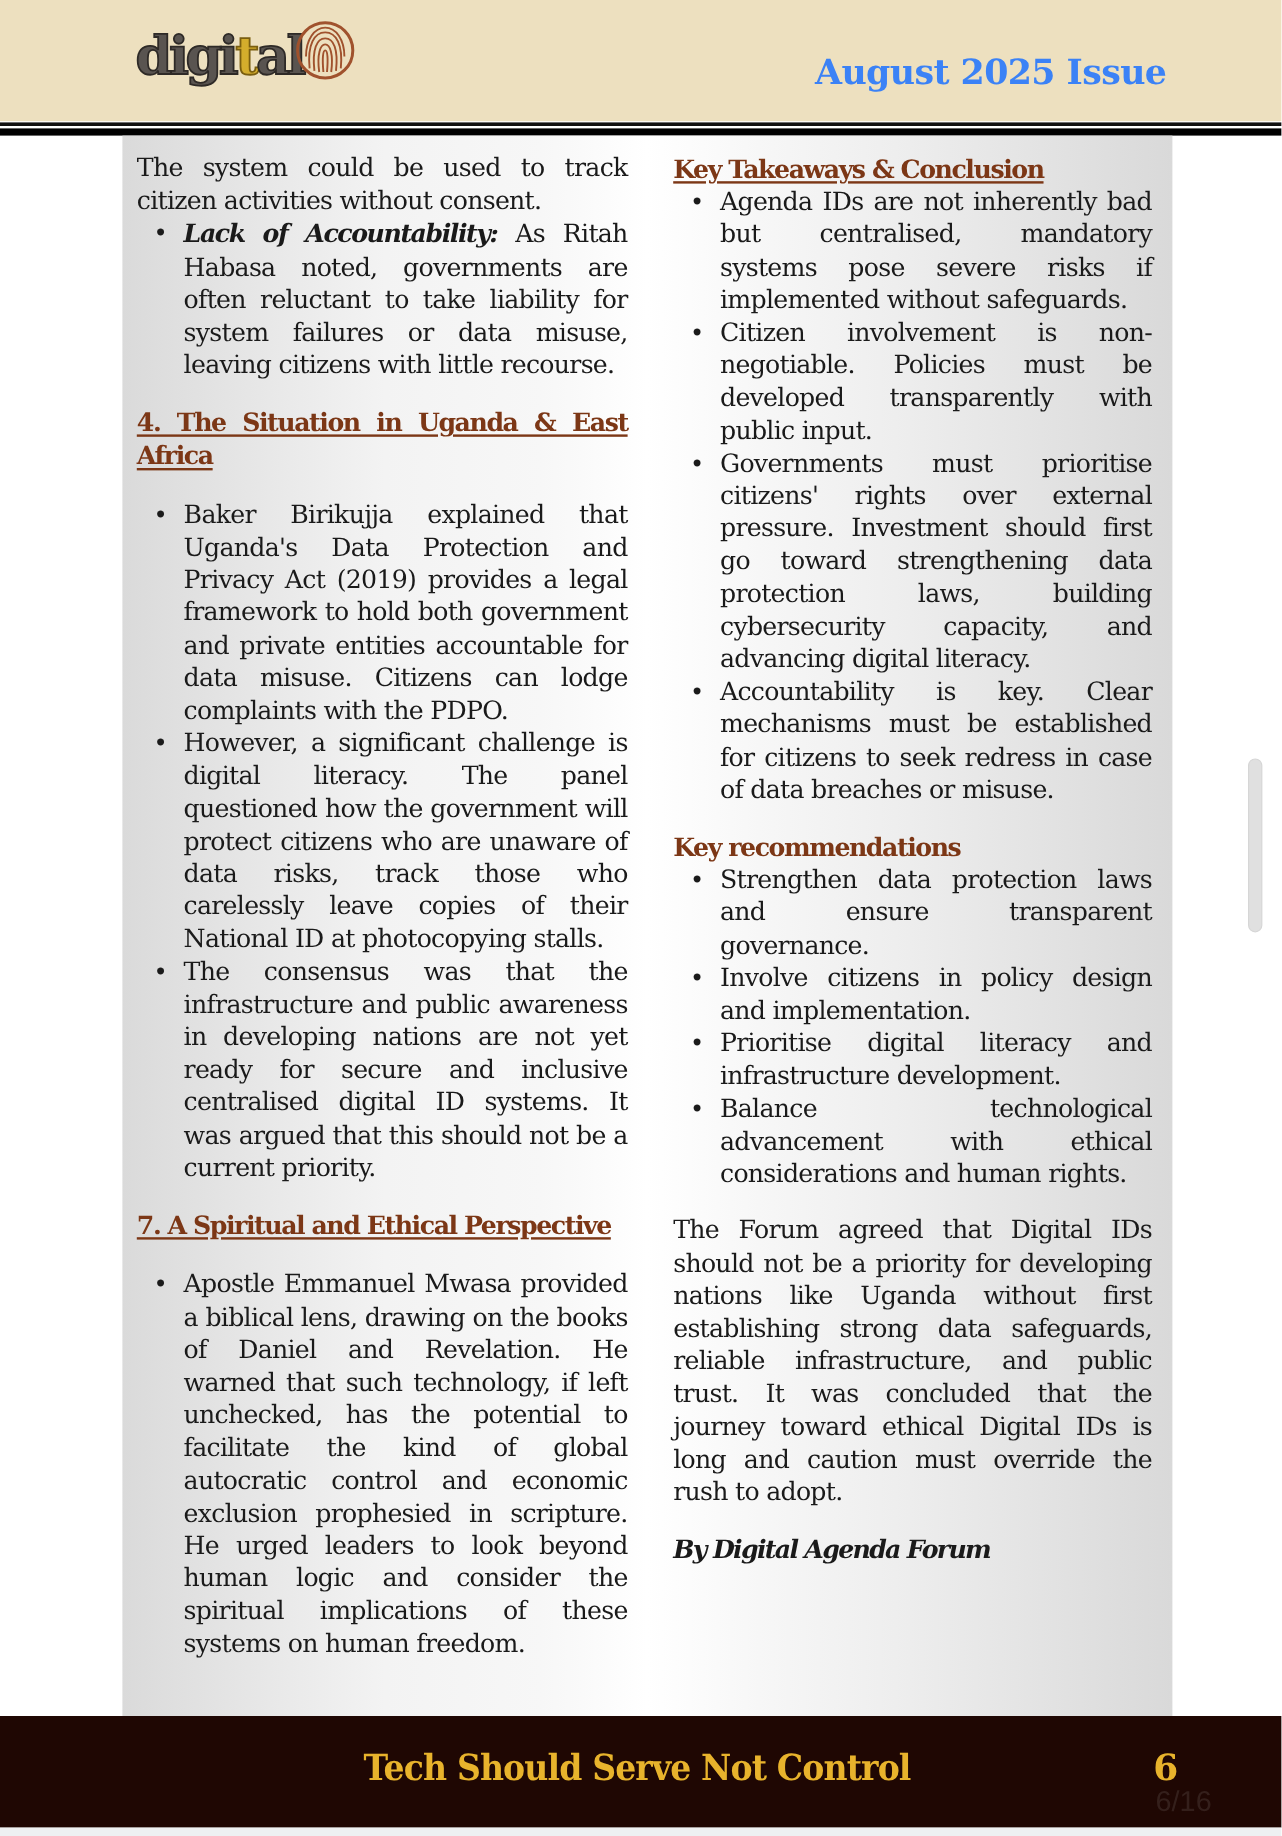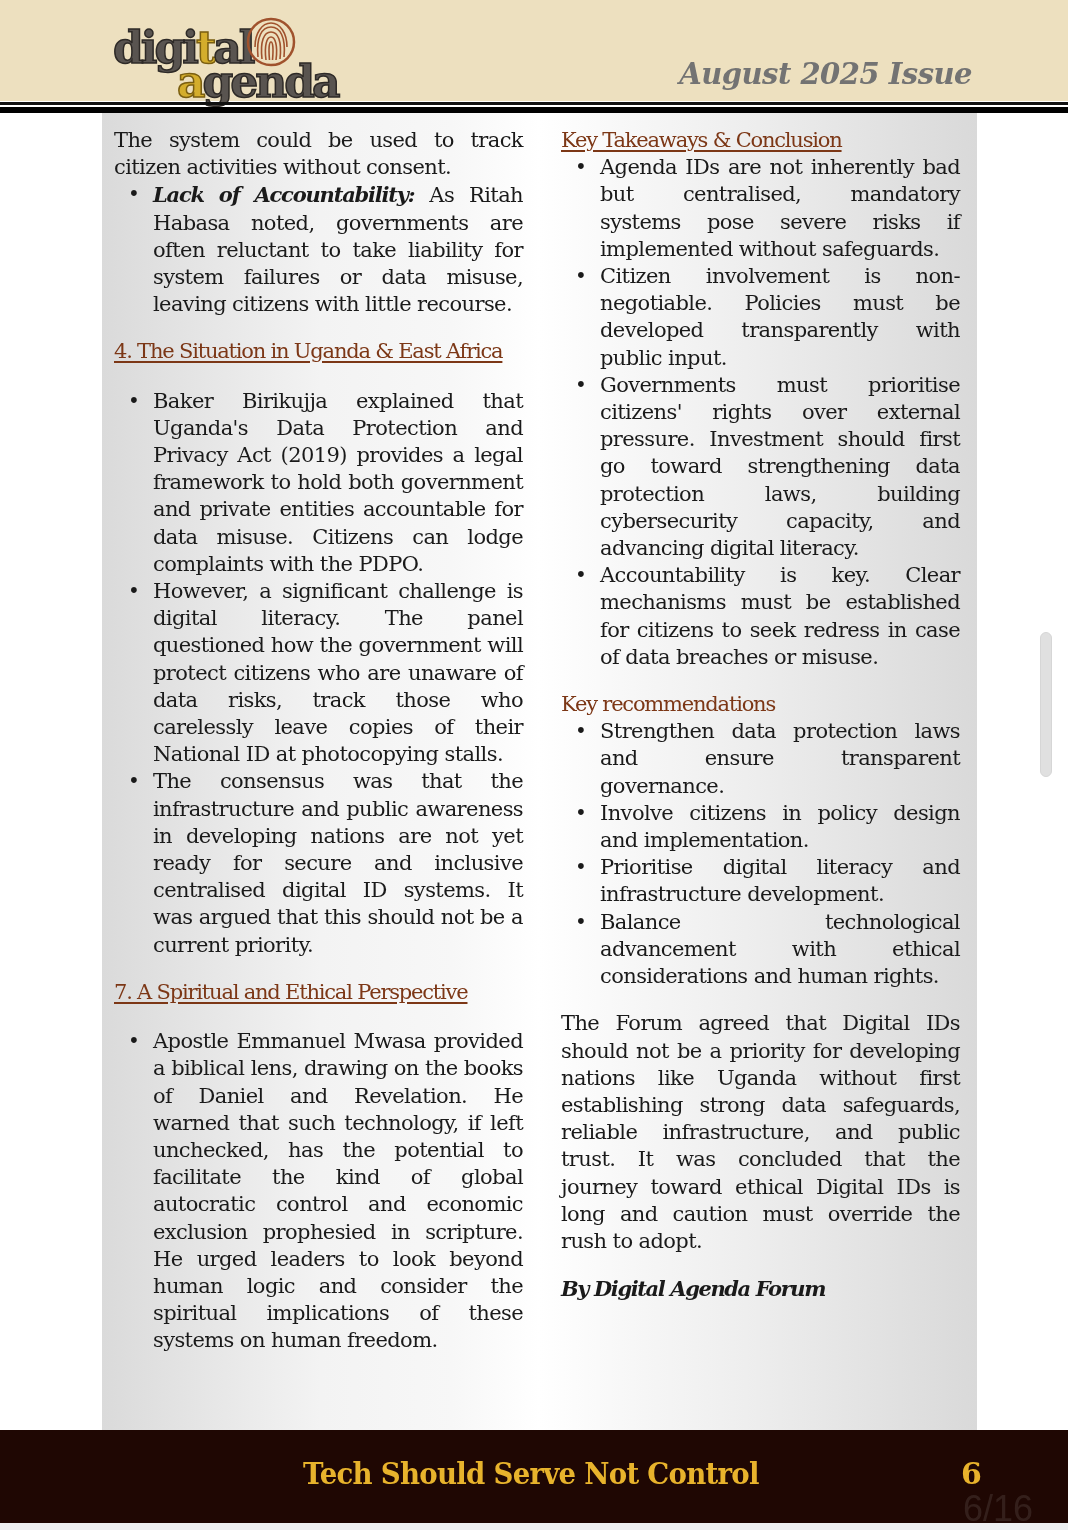--- a/index.html
+++ b/index.html
@@ -21,44 +21,43 @@
     color: #595450; -webkit-text-stroke: 1.5px #2e2a27;
   }
   .logo .w2 {
     position: absolute; left: 64px; top: 42px;
     font-family: "DejaVu Serif", serif; font-weight: bold; font-size: 44px; letter-spacing: -3px;
     color: #595450; -webkit-text-stroke: 1.5px #2e2a27;
   }
   .logo .accent { color: #d4ad2c; -webkit-text-stroke: 1.5px #7a5e10; }
   .logo .fingerprint { position: absolute; left: 133px; top: 3px; width: 50px; height: 50px; }
   .issue {
-    position: absolute; right: 96px; top: 57px;
-    font-family: "DejaVu Serif", serif; font-weight: bold; font-size: 29px; color: #737373;
+    position: absolute; right: 96px; top: 43px;
+    font-family: "DejaVu Serif", serif; font-weight: bold; font-size: 29px; color: #3b82f6;
     letter-spacing: -0.5px;
-    font-style: italic;
   }
   .panel {
     position: absolute; left: 102px; top: 113px; width: 875px; height: 1318px;
     background: linear-gradient(90deg, #dadada 0%, #f3f3f3 25%, #f7f7f7 40%, #ffffff 50%, #f6f6f6 62%, #ededed 75%, #d9d9d9 100%);
   }
   .col {
     position: absolute; top: 127px;
     font-size: 21px; line-height: 27.2px; color: #1a1a1a;
     text-align: justify; letter-spacing: -0.6px;
   }
   .col-left { left: 114px; width: 409px; }
   .col-right { left: 561px; width: 399px; }
   .col p { margin: 0; }
   .col ul { margin: 0; padding-left: 39px; list-style: none; }
   .col li { position: relative; }
   .col li::before {
     content: "•"; position: absolute; left: -25px; top: 0; font-size: 20px;
   }
   .heading {
-    color: #7c3716; font-weight: normal; font-size: 21px; letter-spacing: -1.2px;
+    color: #7c3716; font-weight: bold; font-size: 21px; letter-spacing: -1.2px;
     display: inline-block; text-decoration: underline; text-underline-offset: 3px;
   }
   .heading.plain { text-decoration: none; }
   .bold-italic { font-weight: bold; font-style: italic; letter-spacing: -1.2px; }
   .byline { font-weight: bold; font-style: italic; letter-spacing: -1.4px; }
   .gap-m { height: 20px; }
   .gap-l { height: 22px; }
   .footer {
     position: absolute; left: 0; top: 1430px; width: 1068px; height: 93px;
     background: #1f0703;
@@ -67,35 +66,34 @@
     position: absolute; left: 303px; top: 1456px;
     font-family: "DejaVu Serif", serif; font-weight: bold; font-size: 30px; color: #e8b32c;
     letter-spacing: -0.8px; transform: scaleX(0.92); transform-origin: left center;
   }
   .page-num {
     position: absolute; left: 961px; top: 1456px;
     font-family: "DejaVu Serif", serif; font-weight: bold; font-size: 30px; color: #e8b32c;
   }
   .page-indicator {
     position: absolute; left: 963px; top: 1488px;
-    font-family: "Liberation Sans", sans-serif; font-size: 36px; color: #3a2622; opacity: 0.8;
+    font-family: "Liberation Sans", sans-serif; font-size: 24px; color: #3a2622; opacity: 0.8;
   }
   .bottom-strip { position: absolute; left: 0; top: 1523px; width: 1068px; height: 7px; background: #eef0f2; }
   .scrollbar-thumb {
     position: absolute; left: 1040px; top: 632px; width: 12px; height: 145px;
     background: #e0e0e0; border-radius: 6px; border: 1px solid #d6d6d6; box-sizing: border-box;
   }
 </style>
 </head>
 <body>
 
 <div class="header"></div>
 <div class="logo">
   <div class="w1"><span>digi</span><span class="accent">t</span><span>al</span></div>
-  <div class="w2"><span class="accent">a</span><span>genda</span></div>
   <svg class="fingerprint" viewBox="0 0 50 50">
     <circle cx="25" cy="25" r="23" fill="none" stroke="#a0522d" stroke-width="2.5"></circle>
     <g fill="none" stroke="#a0522d" stroke-width="1.6">
       <path d="M12 40 C10 20 16 10 25 10 C34 10 40 20 38 40"></path>
       <path d="M16 42 C14 24 18 15 25 15 C32 15 36 24 34 42"></path>
       <path d="M20 43 C18 28 21 20 25 20 C29 20 32 28 30 43"></path>
       <path d="M23.5 43 C22.5 32 23 25 25 25 C27 25 27.5 32 26.5 43"></path>
       <path d="M9 30 C9 16 16 6 25 6 C34 6 41 16 41 30"></path>
     </g>
   </svg>

